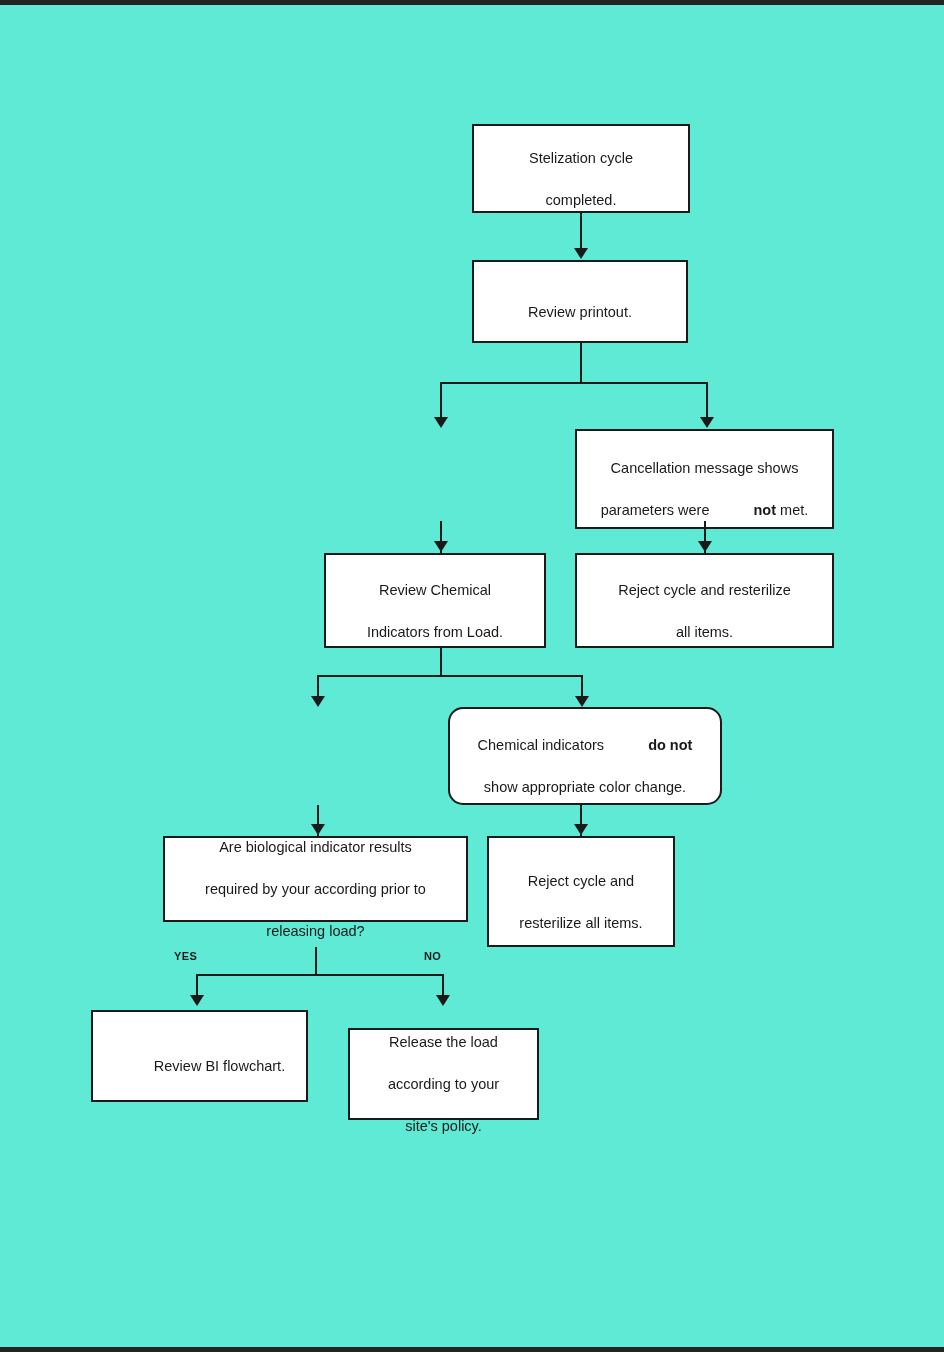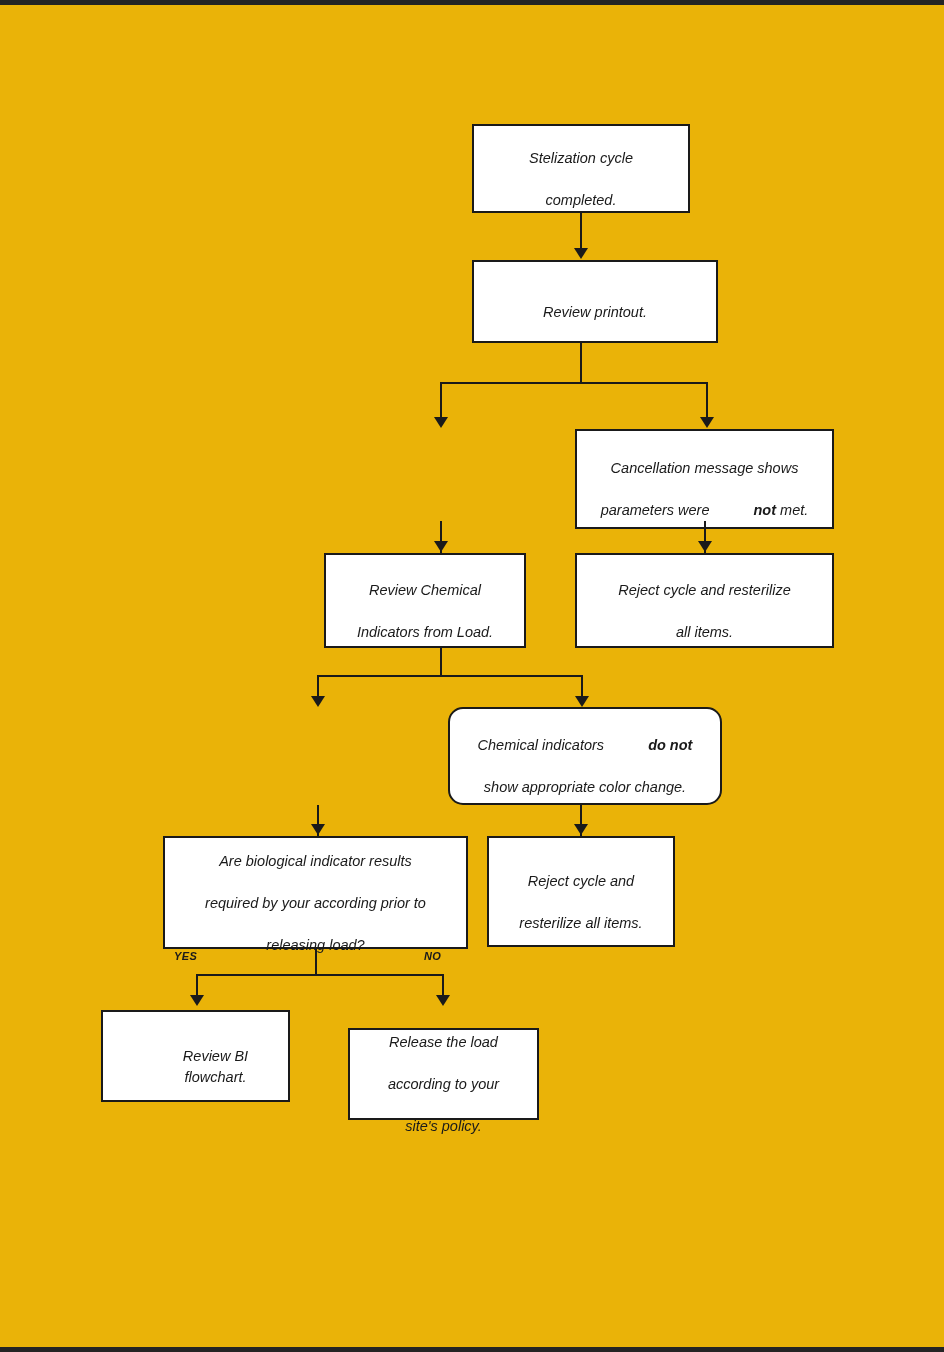--- a/index.html
+++ b/index.html
@@ -8,23 +8,22 @@
     padding: 0;
     background: #ffffff;
   }
   body {
     font-family: "Liberation Sans", sans-serif;
   }
   #page {
     position: relative;
     width: 944px;
     height: 1352px;
-    background: #eab308;
+    background: #5eead4;
     overflow: hidden;
-    font-style: italic;
   }
   
   .page-edge {
     position: absolute;
     left: 0;
     width: 944px;
     height: 5px;
     background: #242424;
   }
   .page-edge.top { top: 0; }
@@ -102,21 +101,21 @@
     <div class="node" style="left:472px; top:124px; width:218px; height:89px;">
       <span class="label">
         <span>Stelization cycle</span><br>
         <span>completed.</span>
       </span>
     </div>
 
     <div class="vline" style="left:580px; top:213px; height:38px;"></div>
     <div class="arrow" style="left:574px; top:248px;"></div>
 
-    <div class="node" style="left:472px; top:260px; width:246px; height:83px;">
+    <div class="node" style="left:472px; top:260px; width:216px; height:83px;">
       <span class="label">
         <span>Review printout.</span>
       </span>
     </div>
 
     <div class="vline" style="left:580px; top:343px; height:40px;"></div>
     <div class="hline" style="left:440px; top:382px; width:268px;"></div>
     <div class="vline" style="left:440px; top:382px; height:38px;"></div>
     <div class="arrow" style="left:434px; top:417px;"></div>
     <div class="vline" style="left:706px; top:382px; height:38px;"></div>
@@ -129,21 +128,21 @@
         <span>parameters were </span><b>not</b><span> met.</span>
       </span>
     </div>
 
     <div class="vline" style="left:440px; top:521px; height:35px;"></div>
     <div class="arrow" style="left:434px; top:541px;"></div>
 
     <div class="vline" style="left:704px; top:521px; height:35px;"></div>
     <div class="arrow" style="left:698px; top:541px;"></div>
 
-    <div class="node" style="left:324px; top:553px; width:202px; height:95px;">
+    <div class="node" style="left:324px; top:553px; width:222px; height:95px;">
       <span class="label">
         <span>Review Chemical</span><br>
         <span>Indicators from Load.</span>
       </span>
     </div>
 
     <div class="node" style="left:575px; top:553px; width:259px; height:95px;">
       <span class="label">
         <span>Reject cycle and resterilize</span><br>
         <span>all items.</span>
@@ -164,21 +163,21 @@
         <span>show appropriate color change.</span>
       </span>
     </div>
 
     <div class="vline" style="left:317px; top:805px; height:32px;"></div>
     <div class="arrow" style="left:311px; top:824px;"></div>
 
     <div class="vline" style="left:580px; top:805px; height:32px;"></div>
     <div class="arrow" style="left:574px; top:824px;"></div>
 
-    <div class="node" style="left:163px; top:836px; width:305px; height:113px;">
+    <div class="node" style="left:163px; top:836px; width:305px; height:86px;">
       <span class="label">
         <span>Are biological indicator results</span><br>
         <span>required by your according prior to</span><br>
         <span>releasing load?</span>
       </span>
     </div>
 
     <div class="node" style="left:487px; top:836px; width:188px; height:111px;">
       <span class="label">
         <span>Reject cycle and</span><br>
@@ -189,21 +188,21 @@
     <div class="vline" style="left:315px; top:947px; height:29px;"></div>
     <div class="hline" style="left:196px; top:974px; width:248px;"></div>
     <div class="vline" style="left:196px; top:974px; height:24px;"></div>
     <div class="arrow" style="left:190px; top:995px;"></div>
     <div class="vline" style="left:442px; top:974px; height:24px;"></div>
     <div class="arrow" style="left:436px; top:995px;"></div>
 
     <div class="branch-label" style="left:174px; top:950px;">YES</div>
     <div class="branch-label" style="left:424px; top:950px;">NO</div>
 
-    <div class="node" style="left:101px; top:1010px; width:189px; height:92px;padding-left:48px;">
+    <div class="node" style="left:91px; top:1010px; width:217px; height:92px;padding-left:48px;">
       <span class="label">
         <span>Review BI flowchart.</span>
       </span>
     </div>
 
     <div class="node" style="left:348px; top:1010px; width:191px; height:92px;margin-top:18px;">
       <span class="label">
         <span>Release the load</span><br>
         <span>according to your</span><br>
         <span>site's policy.</span>

